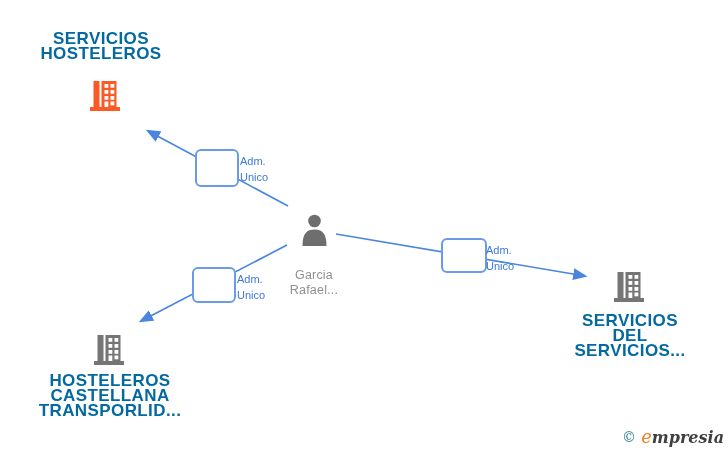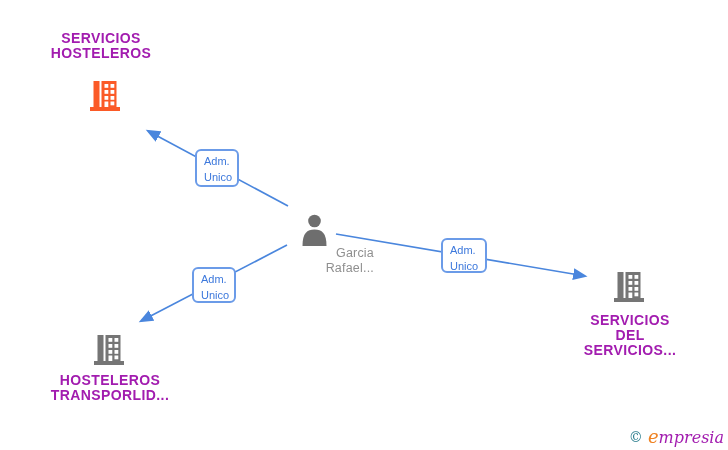--- a/index.html
+++ b/index.html
@@ -8,22 +8,22 @@
     width:728px;height:450px;
     background:#ffffff;
     overflow:hidden;
     font-family:"Liberation Sans", sans-serif;
   }
   svg.edges{position:absolute;left:0;top:0;width:728px;height:450px;}
 
   .node-label{
     position:absolute;
     text-align:center;
-    color:#a21caf;
-    font-size:14px;
+    color:#0369a1;
+    font-size:17px;
     font-weight:bold;
     letter-spacing:.4px;
     line-height:15px;
   }
   .node-label div{white-space:nowrap;}
   .person-label{
     position:absolute;
     text-align:center;
     color:#8f8f8f;
     font-size:12.5px;
@@ -37,34 +37,34 @@
     position:absolute;
     background:#ffffff;
     border:2px solid #6b9be8;
     border-radius:6px;
     color:#3c78dc;
     font-size:11px;
     line-height:16px;
     padding:2px 0 1px 7px;
     box-sizing:border-box;
   }
-  .edge-label div{white-space:nowrap;}
+  .edge-label div{white-space:nowrap;margin-left:36px;}
 
   .footer-logo{
     position:absolute;
     right:4px;bottom:2px;
     font-family:"DejaVu Serif", serif;
     font-style:italic;
     font-size:16px;
     line-height:20px;
     white-space:nowrap;
   }
   .footer-logo .copy{color:#2a7d8d;font-style:normal;font-size:14px;vertical-align:1px;}
   .footer-logo .brand-e{color:#ef8222;font-size:18px;}
-  .footer-logo .brand-rest{color:#a21caf;}
+  .footer-logo .brand-rest{color:#404040;font-weight:bold;}
 </style>
 </head>
 <body>
 
 <div class="canvas">
 
   <svg class="edges">
     <defs>
       <marker id="arrow" markerWidth="9" markerHeight="7" refX="7" refY="3.5" orient="auto">
         <path d="M0,0 L8.5,3.5 L0,7 Z" fill="#4a86dd"></path>
@@ -102,21 +102,21 @@
   </div>
 
   <div class="node-icon" style="left:301px;top:214px;">
     <svg width="27" height="32" viewBox="0 0 27 32">
       <g fill="#6e6e6e">
         <circle cx="13.5" cy="7" r="6.3"></circle>
         <path d="M1.5,32 C1.5,19 6,15.5 13.5,15.5 C21,15.5 25.5,19 25.5,32 Z"></path>
       </g>
     </svg>
   </div>
-  <div class="person-label" style="left:254px;top:246px;width:120px;text-align:right;">
+  <div class="person-label" style="left:254px;top:268px;width:120px;">
     <div>Garcia</div>
     <div>Rafael...</div>
   </div>
 
   <div class="node-icon" style="left:93px;top:335px;">
     <svg width="32" height="33" viewBox="0 0 32 33">
       <g fill="#757575">
         <rect x="4.5" y="0" width="6" height="26"></rect>
         <rect x="12.5" y="0" width="15" height="26"></rect>
         <rect x="1" y="26" width="30" height="4"></rect>
@@ -128,20 +128,21 @@
           <rect x="21.5" y="9" width="3.8" height="3.8"></rect>
         <rect x="15.5" y="15" width="3.8" height="3.8"></rect>
           <rect x="21.5" y="15" width="3.8" height="3.8"></rect>
         <rect x="15.5" y="20.5" width="3.8" height="5.5"></rect>
           <rect x="21.5" y="20.5" width="3.8" height="3.8"></rect>
       </g>
     </svg>
   </div>
   <div class="node-label" style="left:30px;top:373px;width:160px;">
     <div>HOSTELEROS</div>
+    <div>CASTELLANA</div>
     <div>TRANSPORLID...</div>
   </div>
 
   <div class="node-icon" style="left:613px;top:272px;">
     <svg width="32" height="33" viewBox="0 0 32 33">
       <g fill="#757575">
         <rect x="4.5" y="0" width="6" height="26"></rect>
         <rect x="12.5" y="0" width="15" height="26"></rect>
         <rect x="1" y="26" width="30" height="4"></rect>
       </g>

